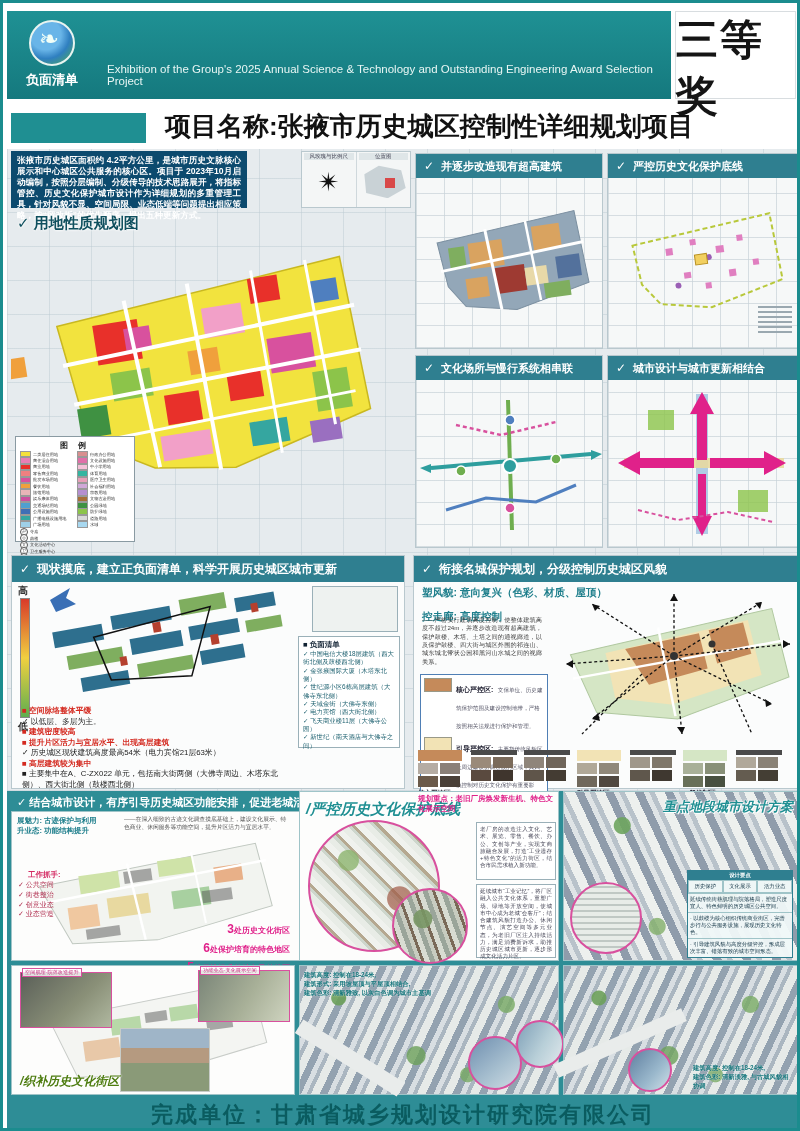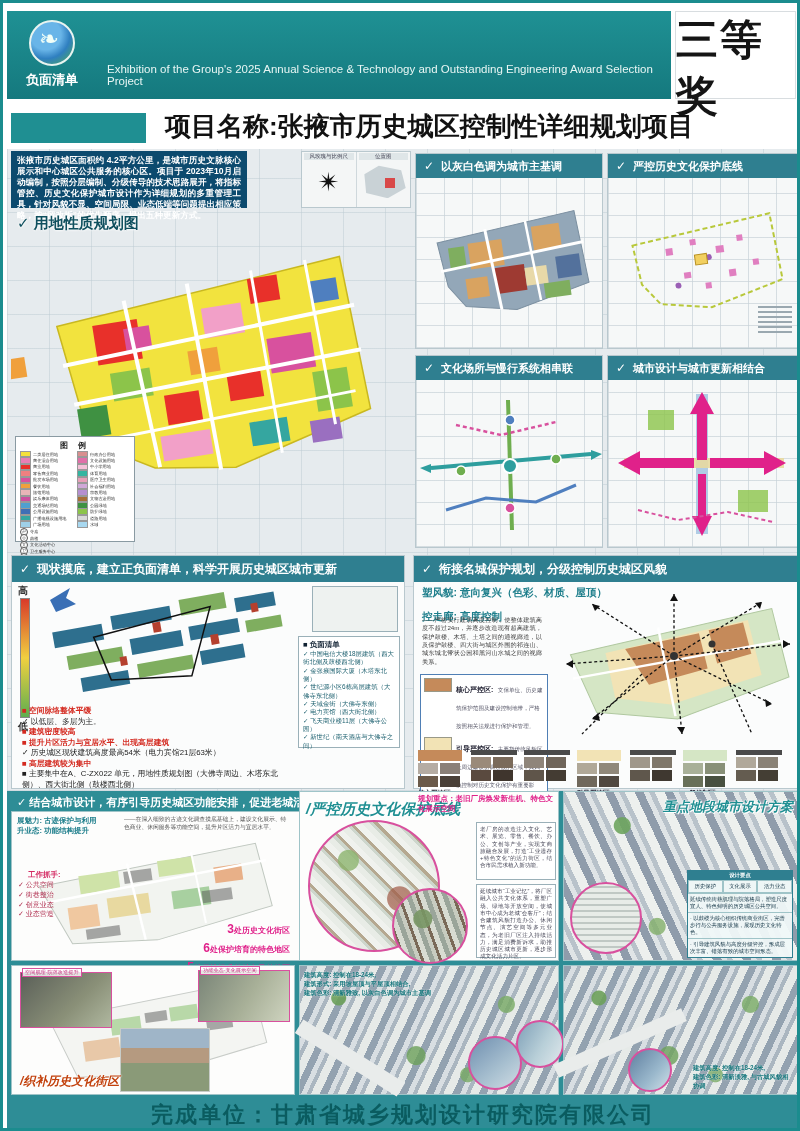--- a/index.html
+++ b/index.html
@@ -92,21 +92,21 @@
     repeating-linear-gradient(65deg,#8f9cab 0 8px,#dfe4e6 8px 13px,#b8c2ca 13px 18px,#edf0ee 18px 27px); padding-left: 16px;}
   .road-band{position:absolute;background:#e9eceb;}
   .circle-inset{border-radius:50%;border:2px solid #d8509e;overflow:hidden;}
   .teal-note{color:#16767c;font-weight:bold;font-size:6.3px;line-height:1.45;text-shadow:0 0 2px rgba(255,255,255,.8);}
   .pink-cap{position:absolute;font-size:5.2px;color:#c0307a;background:rgba(255,255,255,.8);border:1px solid #d8509e;padding:0 2px;white-space:nowrap;}
   .kv-table{background:rgba(240,248,248,.95);border:1px solid #2f7f90;font-size:5.4px;color:#134;}
   .kv-table .kv-head{background:#2f7f90;color:#fff;text-align:center;font-weight:bold;padding:1px 0;}
   .kv-cells{display:flex;}
   .kv-cells span{flex:1;border:0.5px solid #9fc4c8;text-align:center;padding:2px 1px;background:#eef6f6;}
   .kv-note{padding:2px;border-top:0.5px solid #9fc4c8;line-height:1.3;}
-  .blocklab{color:#c2410c;font-weight:bold;font-style:italic;font-size:12px;text-shadow:0 0 2px #fff,0 0 2px #fff;}
+  .blocklab{color:#4d7c0f;font-weight:bold;font-style:italic;font-size:12px;text-shadow:0 0 2px #fff,0 0 2px #fff;}
   
   .footer{left:4px;top:1095px;width:792px;height:33px;background:#2e8d96;display:flex;align-items:center;justify-content:center;}
   .footer span{font-family:"Liberation Serif","DejaVu Serif",serif;font-weight:bold;font-size:22px;color:#0a5c60;letter-spacing:2px;}
 </style>
 </head>
 <body>
 
 <div id="poster">
 
   <div class="abs banner">
@@ -303,21 +303,21 @@
               <span class="lg-lab">社会停车场</span>
             </div>
           </div>
       </div>
     </div>
   </div>
 
   <div class="abs panel" style="left:412px;top:150px;width:188px;height:196px;">
     <div class="bar" style="height:24px;font-size:11px;">
       <span class="ck">✓</span>
-      <span>以灰白色调为城市主基调</span>
+      <span>并逐步改造现有超高建筑</span>
     </div>
     <div class="mapbg" style="position:relative;height:170px;">
       <svg width="188" height="170">
         <g transform="rotate(-8 94 88)">
           <polygon points="25,55 165,42 170,115 95,132 45,122 30,100" fill="#93a7b8" stroke="#7b8fa0"></polygon>
           <rect x="55" y="60" width="34" height="26" fill="#d9a360"></rect>
             <rect x="120" y="52" width="28" height="24" fill="#d9a360"></rect>
           <rect x="78" y="88" width="30" height="26" fill="#9e3a32"></rect>
             <rect x="35" y="62" width="16" height="22" fill="#7fae5f"></rect>
           <rect x="140" y="85" width="24" height="22" fill="#53719c"></rect>
@@ -450,21 +450,21 @@
             <div class="neg-row">✓ 新世纪（南天酒店与大佛寺之间）</div>
           </div>
       </div>
       <div class="abs" style="left:10px;top:124px;width:276px;height:80px;">
           <div class="f-row f-red">■ 空间脉络整体平缓</div>
           <div class="f-row f-chk">✓ 以低层、多层为主。</div>
           <div class="f-row f-red">■ 建筑密度较高</div>
           <div class="f-row f-red">■ 提升片区活力与宜居水平、出现高层建筑</div>
           <div class="f-row f-chk">✓ 历史城区现状建筑高度最高54米（电力宾馆21层63米）</div>
           <div class="f-row f-red">■ 高层建筑较为集中</div>
-          <div class="f-row f-chk">■ 主要集中在A、C-ZX022 单元，用地性质规划图（大佛寺周边、木塔东北侧）、西大街北侧（鼓楼西北侧）</div>
+          <div class="f-row f-chk">■ 主要集中在A、C-ZX022 单元，包括南大街两侧（大佛寺周边、木塔东北侧）、西大街北侧（鼓楼西北侧）</div>
         </div>
     </div>
   </div>
 
   <div class="abs panel" style="left:410px;top:552px;width:385px;height:234px;">
     <div class="bar" style="height:26px;font-size:12px;">
       <span class="ck">✓</span>
       <span>衔接名城保护规划，分级控制历史城区风貌</span>
     </div>
     <div style="position:relative;height:206px;background:#fbfcfc;">

